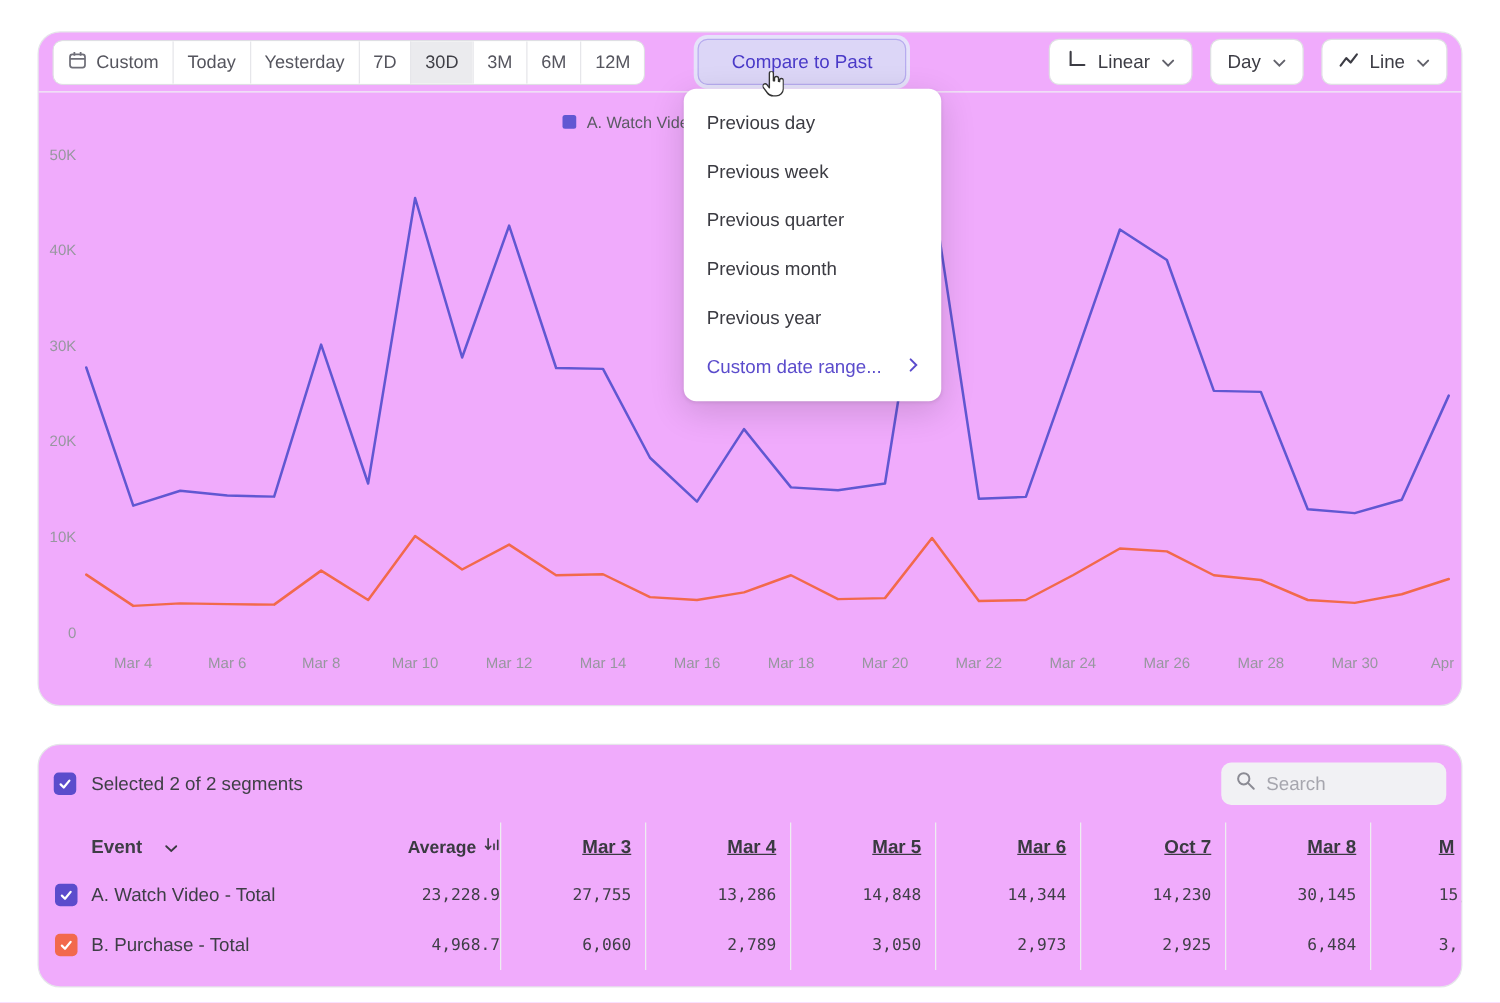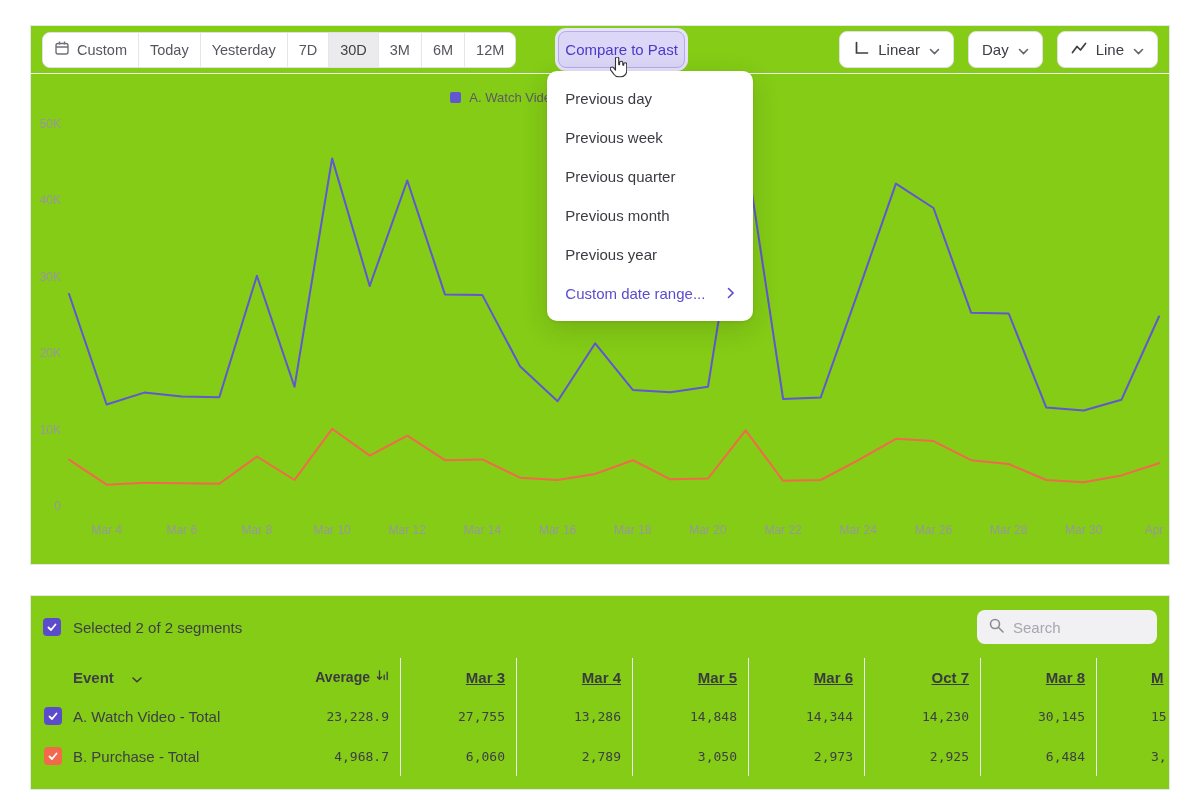--- a/index.html
+++ b/index.html
@@ -1,35 +1,35 @@
 <!DOCTYPE html>
 <html><head>
 <meta charset="utf-8">
 <style>
   * { box-sizing: border-box; margin: 0; padding: 0; }
   body { background:#fff; }
   .page { position:relative; width:1200px; height:802px; background:#fff;
           font-family:"Liberation Sans", sans-serif; overflow:hidden; }
-  .card { margin:8px 30px; border:1px solid #e5e5ea; border-radius:0; background:#84cc16; }
+  .card { margin:8px 30px; border:1px solid #e5e5ea; border-radius:18px; background:#f0abfc; }
   .chart-card { margin-top:25px; height:540px; }
   .table-card { margin-top:30px; height:195px; overflow:hidden; }
 
   
   .toolbar { display:flex; align-items:center; padding:5px 11px; height:48px;
              border-bottom:1px solid #f0f0f3; position:relative; }
   .seg-group { display:inline-flex; align-items:stretch; border:1px solid #dfdfe4;
                border-radius:8px; overflow:hidden; height:36px; background:#fff; }
   .seg { display:flex; align-items:center; gap:7px; padding:0 11px; font-size:14.5px;
          color:#55555e; background:#fff; border:none; border-left:1px solid #e6e6ea;
          cursor:pointer; font-family:inherit; white-space:nowrap; }
   .seg:first-child { border-left:none; }
   .seg.selected { background:#ebebee; color:#3f3f46; }
 
   .compare-wrap { position:relative; margin-left:42px; }
-  .compare-btn { height:37px; padding:0 6px; border-radius:8px; font-size:15px;
+  .compare-btn { height:37px; padding:0 26px; border-radius:8px; font-size:15px;
                  border:1px solid #b7abef; box-shadow:0 0 0 3px #e6e2fa;
                  cursor:pointer; font-family:inherit; }
   .menu { position:absolute; top:calc(100% + 3px); left:-11px; width:206px; background:#fff;
           border-radius:10px; padding:8px 0; z-index:50;
           box-shadow:0 1px 3px rgba(0,0,0,.08), 0 8px 28px rgba(0,0,0,.14); }
   .menu-item { padding:11px 18px; font-size:15px; color:#3b3b42; cursor:pointer; }
   .menu-item.custom { display:flex; justify-content:space-between; align-items:center; }
   .cursor { position:absolute; left:52px; top:26px; z-index:60; pointer-events:none; }
 
   .right-buttons { margin-left:auto; display:flex; gap:14px; }
@@ -58,21 +58,21 @@
                   color:#3c3c44; width:100%; font-family:inherit; }
   .search input::placeholder { color:#a6a6ae; }
 
   .t-row { display:flex; align-items:center; height:40px; }
   .t-row.header { height:38px; font-weight:bold; font-size:14px; color:#3a3a41; }
   .c-label { flex:0 0 370px; display:flex; align-items:center; gap:11px;
              padding-left:13px; font-size:15px; color:#3e3e46; }
   .c-label .lbl { white-space:nowrap; }
   .t-row.header .c-label { flex:0 0 250px; padding-left:42px; gap:18px; }
   .c-avg { flex:0 0 120px; display:flex; justify-content:flex-end; align-items:center;
-           gap:6px; padding-right:11px; border-right:1px solid #ededf0; height:100%; }
+           gap:6px; border-right:1px solid #ededf0; height:100%; }
   .t-row:not(.header) .c-label { flex:0 0 250px; }
   .c-val { flex:0 0 116px; text-align:right; padding-right:11px;
            border-right:1px solid #ededf0; height:100%; display:flex;
            align-items:center; justify-content:flex-end; }
   .c-clip { flex:0 0 116px; padding-left:54px; height:100%; display:flex; align-items:center; }
   .num { font-family:"DejaVu Sans Mono", monospace; font-size:13px; color:#3e3e46; }
   .t-row.header .c-val, .t-row.header .c-clip { font-family:"Liberation Sans",sans-serif;
            font-size:15px; color:#3a3a41;text-decoration:underline; }
 </style>
 </head>

